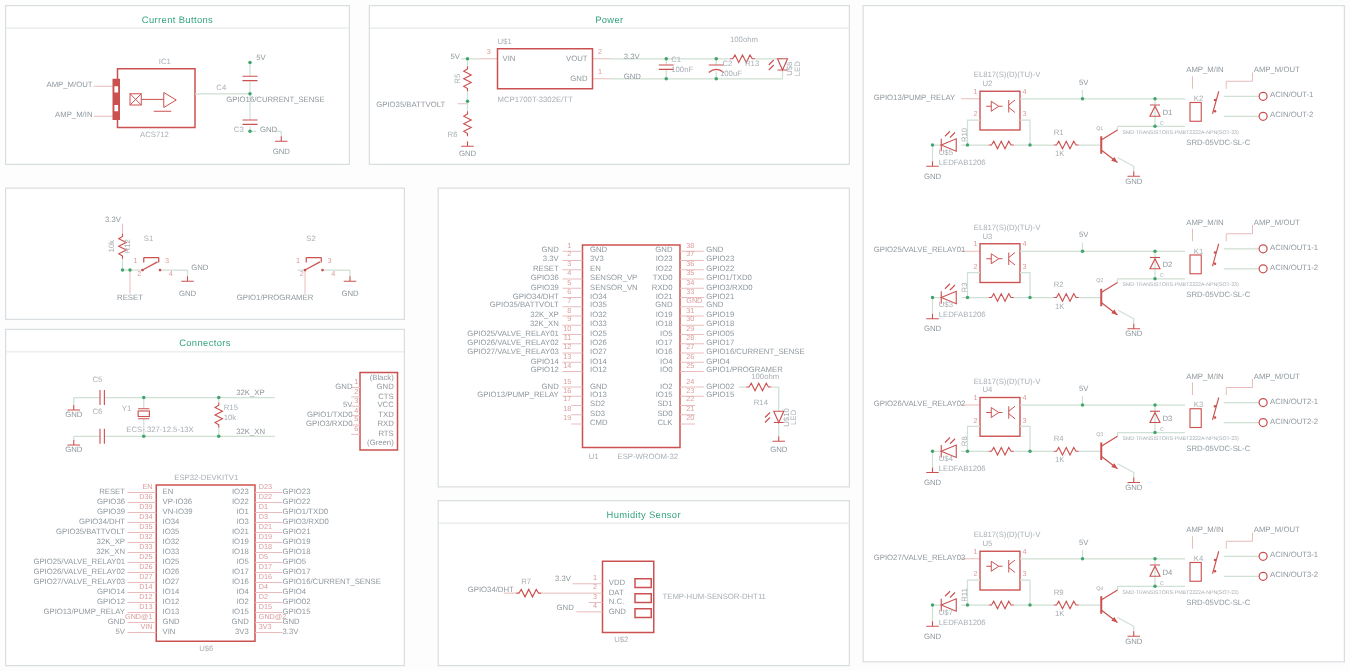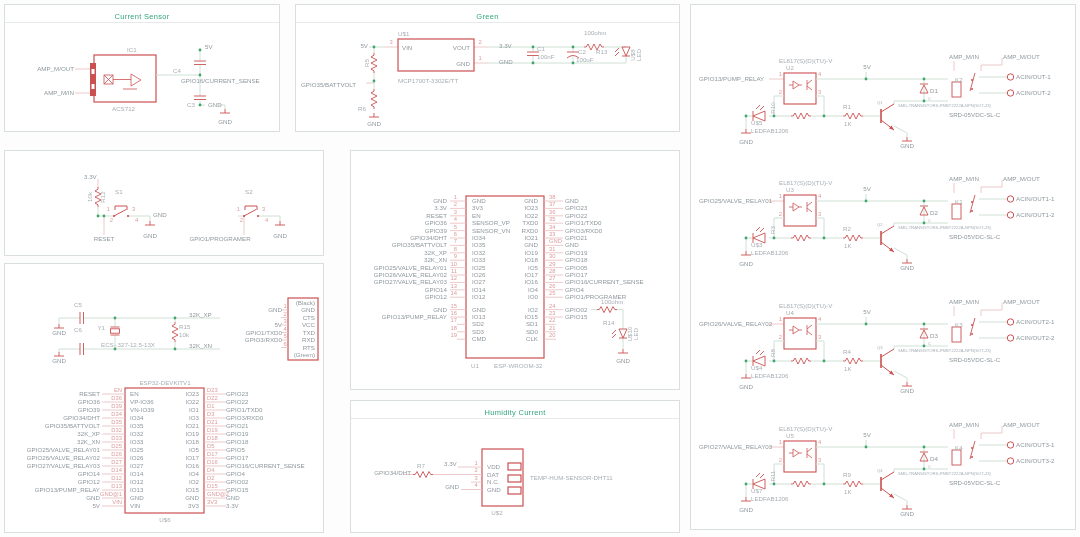--- a/index.html
+++ b/index.html
@@ -123,21 +123,21 @@
     <g transform="translate(195,91)">
           <use href="#capn"></use>
         </g>
     <use href="#gnd" x="220" y="104"></use>
     <g fill="#3fa56b" stroke="none">
           <circle cx="195" cy="45" r="1.4"></circle>
           <circle cx="195" cy="70" r="1.4"></circle>
           <circle cx="195" cy="100" r="1.4"></circle>
         </g>
   </svg>
-  <div class="panel-head"><span class="panel-title">Current Sensor</span></div>
+  <div class="panel-head"><span class="panel-title">Current Buttons</span></div>
   <div class="labels">
         <span class="lbl c-d" style="left: 122px; top: 45px;">IC1</span>
         <span class="lbl e" style="left: 69px; top: 64px;">AMP_M/OUT</span>
         <span class="lbl e" style="left: 69px; top: 88px;">AMP_M/IN</span>
         <span class="lbl" style="left: 200px; top: 42px;">5V</span>
         <span class="lbl e c-d" style="left: 176px; top: 66px;">C4</span>
         <span class="lbl" style="left: 176px; top: 76px;">GPIO16/CURRENT_SENSE</span>
         <span class="lbl e c-d" style="left: 190px; top: 100px;">C3</span>
         <span class="lbl" style="left: 203px; top: 100px;">GND</span>
         <span class="lbl c-d" style="left: 107px; top: 104px;">ACS712</span>
@@ -165,21 +165,21 @@
         </g>
     <g fill="#3fa56b" stroke="none">
           <circle cx="78" cy="42" r="1.4"></circle>
           <circle cx="78" cy="76" r="1.4"></circle>
           <circle cx="237" cy="42" r="1.4"></circle>
           <circle cx="277" cy="42" r="1.4"></circle>
           <circle cx="237" cy="58" r="1.4"></circle>
           <circle cx="277" cy="58" r="1.4"></circle>
         </g>
   </svg>
-  <div class="panel-head"><span class="panel-title">Green</span></div>
+  <div class="panel-head"><span class="panel-title">Power</span></div>
   <div class="labels">
         <span class="lbl c-d" style="left: 102px; top: 29px;">U$1</span>
         <span class="lbl e" style="left: 72px; top: 41px;">5V</span>
         <span class="lbl m c-p" style="left: 95px; top: 38px;">3</span>
         <span class="lbl" style="left: 106px; top: 43px;">VIN</span>
         <span class="lbl e" style="left: 174px; top: 43px;">VOUT</span>
         <span class="lbl e" style="left: 174px; top: 59px;">GND</span>
         <span class="lbl m c-p" style="left: 184px; top: 38px;">2</span>
         <span class="lbl m c-p" style="left: 184px; top: 54px;">1</span>
         <span class="lbl" style="left: 203px; top: 41px;">3.3V</span>
@@ -259,20 +259,21 @@
           <circle cx="110" cy="54" r="1.4"></circle>
           <circle cx="170" cy="54" r="1.4"></circle>
           <circle cx="110" cy="85" r="1.4"></circle>
           <circle cx="170" cy="85" r="1.4"></circle>
         </g>
     <rect x="283" y="34" width="30" height="62" fill="none" stroke="#cb5151" stroke-width="1.2"></rect>
     <path stroke="#e8bcbc" stroke-width="0.8" fill="none" d="M276 46H283M276 53.5H283M276 61H283M276 68.5H283M276 76H283M276 83.5H283"></path>
     <rect x="120" y="124" width="79" height="125" fill="none" stroke="#cb5151" stroke-width="1.2"></rect>
     <path stroke="#e8bcbc" stroke-width="0.8" fill="none" d="M97 130H120M97 138H120M97 146H120M97 154H120M97 162H120M97 170H120M97 178H120M97 186H120M97 194H120M97 202H120M97 210H120M97 218H120M97 226H120M97 234H120M97 242H120M199 130H221M199 138H221M199 146H221M199 154H221M199 162H221M199 170H221M199 178H221M199 186H221M199 194H221M199 202H221M199 210H221M199 218H221M199 226H221M199 234H221M199 242H221"></path>
   </svg>
+  <div class="panel-head"><span class="panel-title">Connectors</span></div>
   <div class="labels">
         <span class="lbl c-d" style="left: 69px; top: 41px;">C5</span>
         <span class="lbl c-d" style="left: 69px; top: 66px;">C6</span>
         <span class="lbl m" style="left: 54px; top: 69px;">GND</span>
         <span class="lbl m" style="left: 54px; top: 97px;">GND</span>
         <span class="lbl e c-d" style="left: 100px; top: 64px;">Y1</span>
         <span class="lbl c-d" style="left: 96px; top: 81px;">ECS-.327-12.5-13X</span>
         <span class="lbl" style="left: 184px; top: 51px;">32K_XP</span>
         <span class="lbl" style="left: 184px; top: 82px;">32K_XN</span>
         <span class="lbl c-d" style="left: 174px; top: 63px;">R15</span>
@@ -522,21 +523,21 @@
 
 <div class="panel" style="left:350px;top:400px;width:330px;height:133px">
   <svg class="gfx" width="330" height="133" viewBox="0 0 330 133">
     <rect x="131" y="48" width="41" height="57" fill="none" stroke="#cb5151" stroke-width="1.2"></rect>
     <rect x="157" y="62" width="13" height="7" fill="#fff" stroke="#cb5151" stroke-width="1.2"></rect>
     <rect x="157" y="74" width="13" height="7" fill="#fff" stroke="#cb5151" stroke-width="1.2"></rect>
     <rect x="157" y="86" width="13" height="7" fill="#fff" stroke="#cb5151" stroke-width="1.2"></rect>
     <path stroke="#e8bcbc" stroke-width="0.8" fill="none" d="M107 66H131M82 73.5H131M120 81H131M110 88.5H131M52 73.5H62"></path>
     <use href="#resh" x="62" y="73.5"></use>
   </svg>
-  <div class="panel-head"><span class="panel-title">Humidity Current</span></div>
+  <div class="panel-head"><span class="panel-title">Humidity Sensor</span></div>
   <div class="labels">
         <span class="lbl e" style="left: 60px; top: 72px;">GPIO34/DHT</span>
         <span class="lbl c-d" style="left: 66px; top: 65px;">R7</span>
         <span class="lbl" style="left: 93px; top: 63px;">3.3V</span>
         <span class="lbl m c-p" style="left: 125px; top: 62.5px;">1</span>
         <span class="lbl m c-p" style="left: 125px; top: 70px;">2</span>
         <span class="lbl m c-p" style="left: 125px; top: 77.5px;">3</span>
         <span class="lbl m c-p" style="left: 125px; top: 85px;">4</span>
         <span class="lbl e" style="left: 108px; top: 85.5px;">GND</span>
         <span class="lbl" style="left: 136px; top: 66px;">VDD</span>

